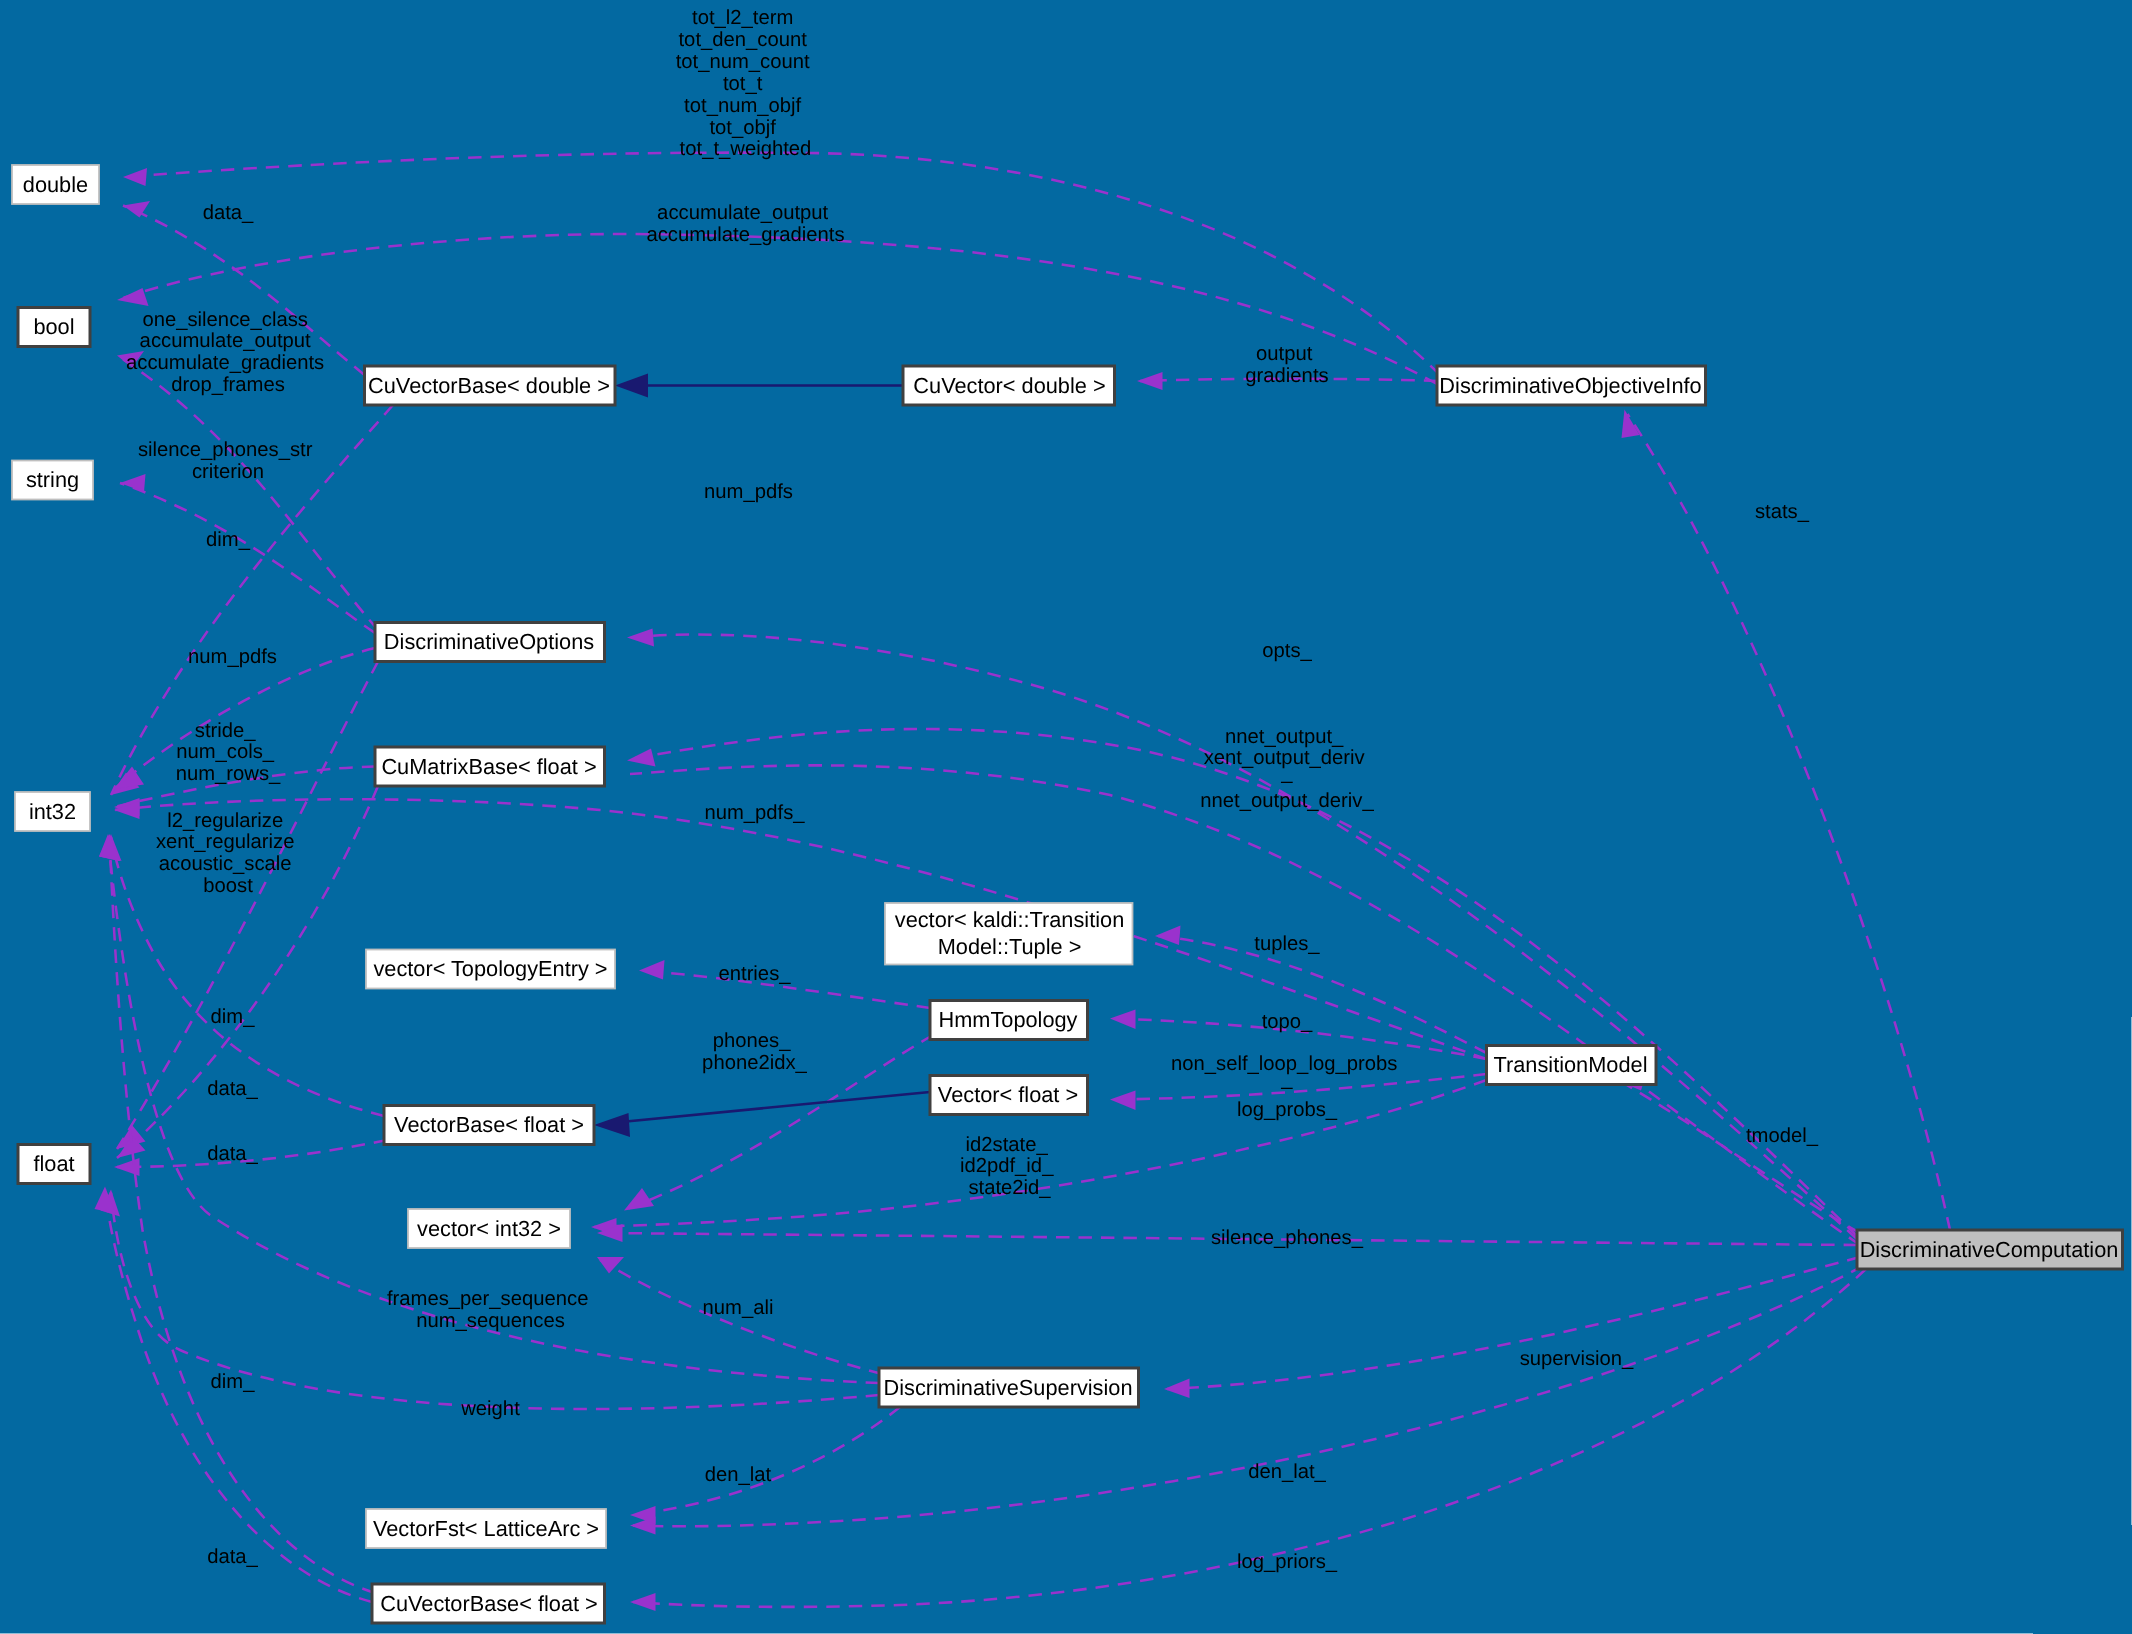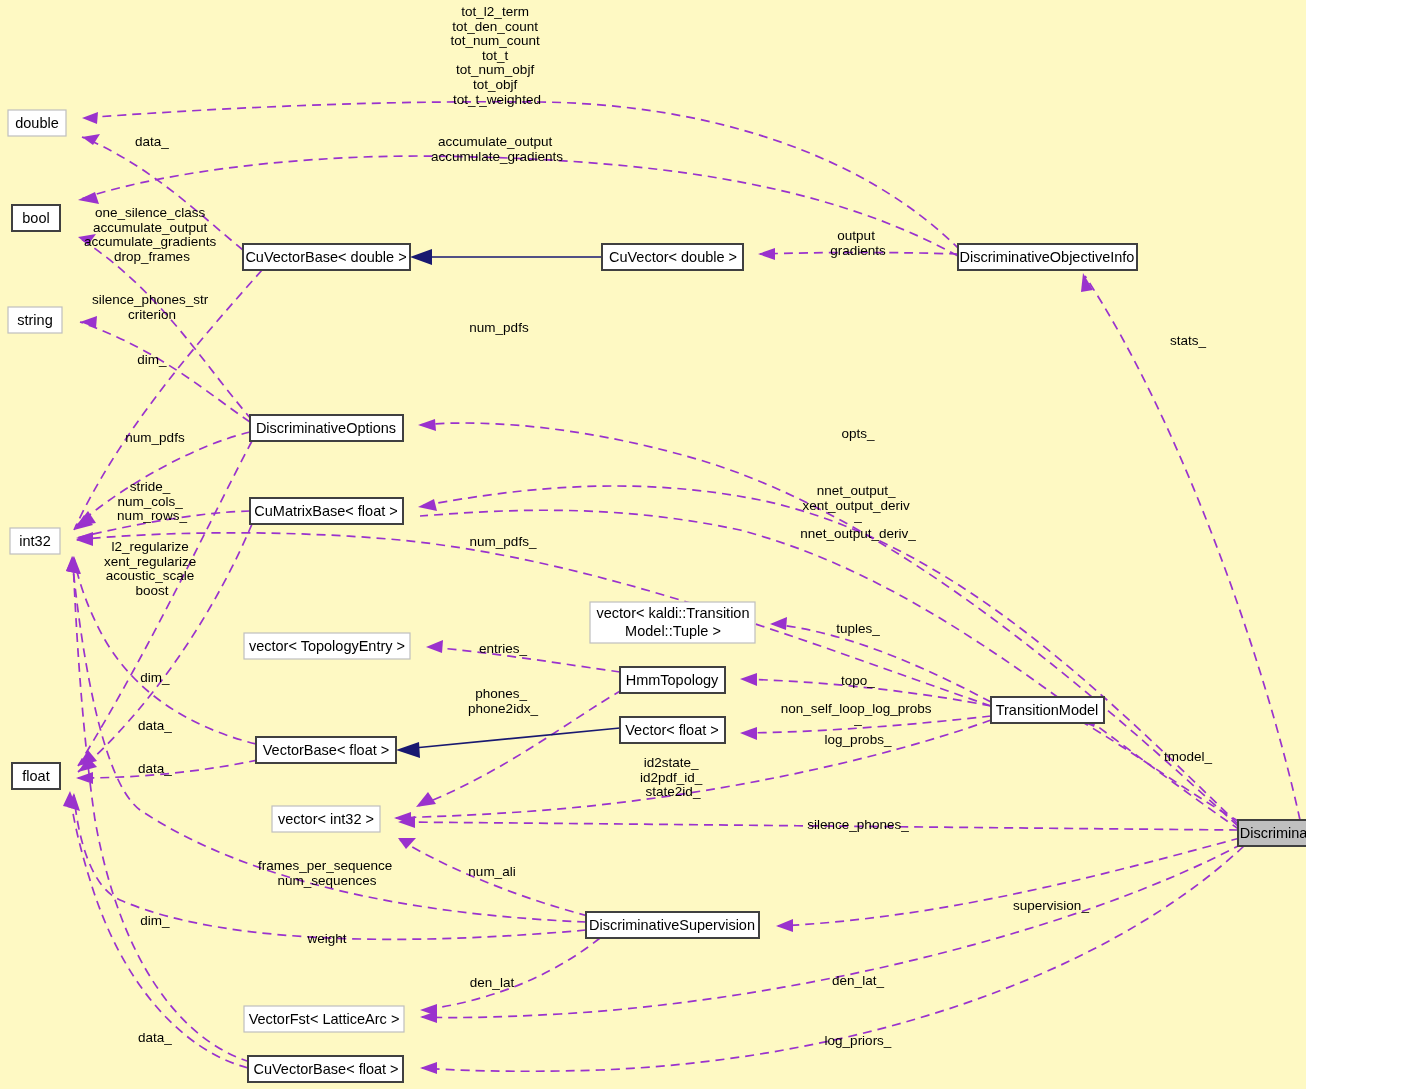--- a/index.html
+++ b/index.html
@@ -5,23 +5,23 @@
   html, body {
     margin: 0;
     padding: 0;
     background: #ffffff;
   }
   body {
     font-family: "Liberation Sans", sans-serif;
   }
   #diagram-root {
     position: relative;
-    width: 1306px;
+    width: 1421px;
     height: 1089px;
-    background: #fef9c3;
+    background: #0369a1;
     overflow: hidden;
   }
   svg#graph {
     position: absolute;
     left: 0;
     top: 0;
     width: 1421px;
     height: 1089px;
   }
   .node-box {

